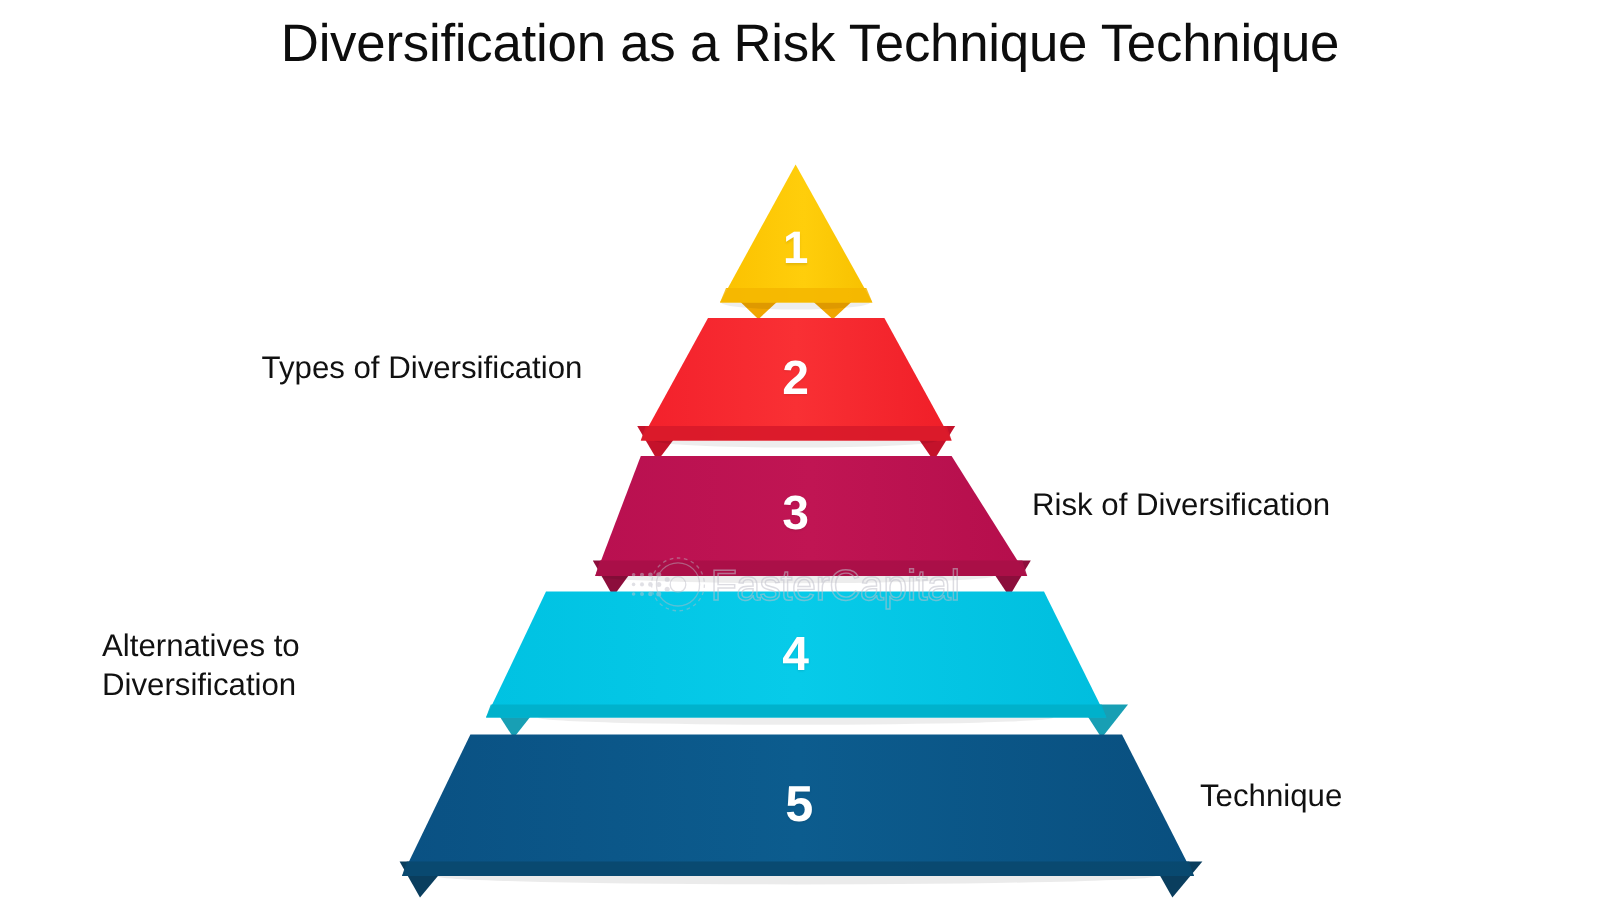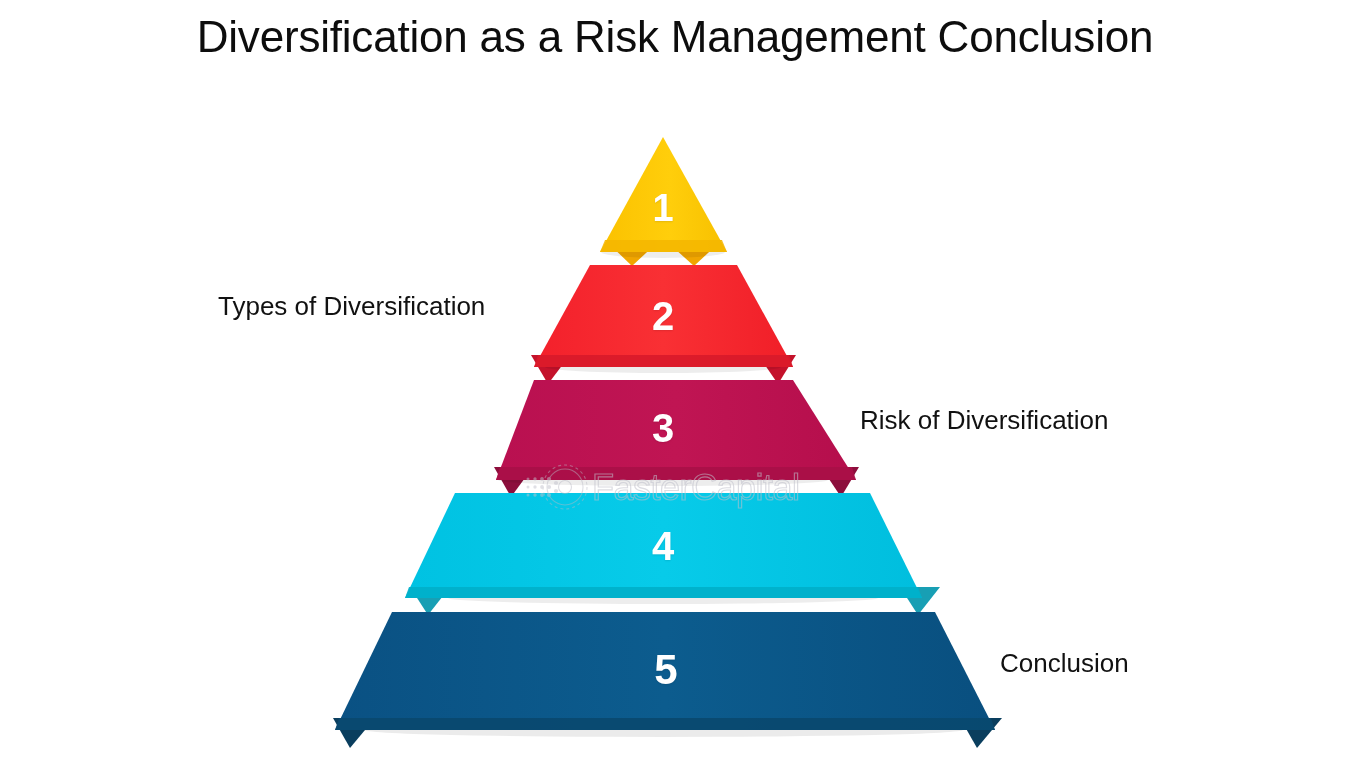--- a/index.html
+++ b/index.html
@@ -71,21 +71,21 @@
     height: 50px;
     opacity: 0.55;
     pointer-events: none;
   }
 </style>
 </head>
 <body>
 
 <div id="stage">
 
-  <div class="title">Diversification as a Risk Management Conclusion</div>
+  <div class="title">Diversification as a Risk Technique Technique</div>
 
   <svg id="pyramid-svg" viewBox="0 0 1350 769">
     <defs>
       <filter id="dropshadow" x="-30%" y="-30%" width="170%" height="190%">
         <feDropShadow dx="0" dy="6" stdDeviation="5" flood-color="#000000" flood-opacity="0.18"></feDropShadow>
       </filter>
       <linearGradient id="g1" x1="0" y1="0" x2="1" y2="0">
         <stop offset="0%" stop-color="#FBC100"></stop>
           <stop offset="55%" stop-color="#FFCE0B"></stop>
           <stop offset="100%" stop-color="#F7C000"></stop>
@@ -186,16 +186,18 @@
         <circle cx="44" cy="29" r="2.1"></circle>
     </g>
     <text x="80" y="38" font-family="'Liberation Sans', sans-serif" font-size="36" fill="none" stroke="#c0c0cb" stroke-width="1.2" letter-spacing="-0.5">FasterCapital</text>
   </svg>
 
 
   <div class="side-label left" style="left:218px; top:291px;text-align:right;">Types of Diversification</div>
 
   <div class="side-label right" style="left:860px; top:405px;">Risk of Diversification</div>
 
-
-  <div class="side-label right" style="left:1000px; top:648px;">Conclusion</div>
+  <div class="side-label left" style="left:85px; top:523px;">Alternatives to
+Diversification</div>
+
+  <div class="side-label right" style="left:1000px; top:648px;">Technique</div>
 
 </div>
 
 </body></html>

